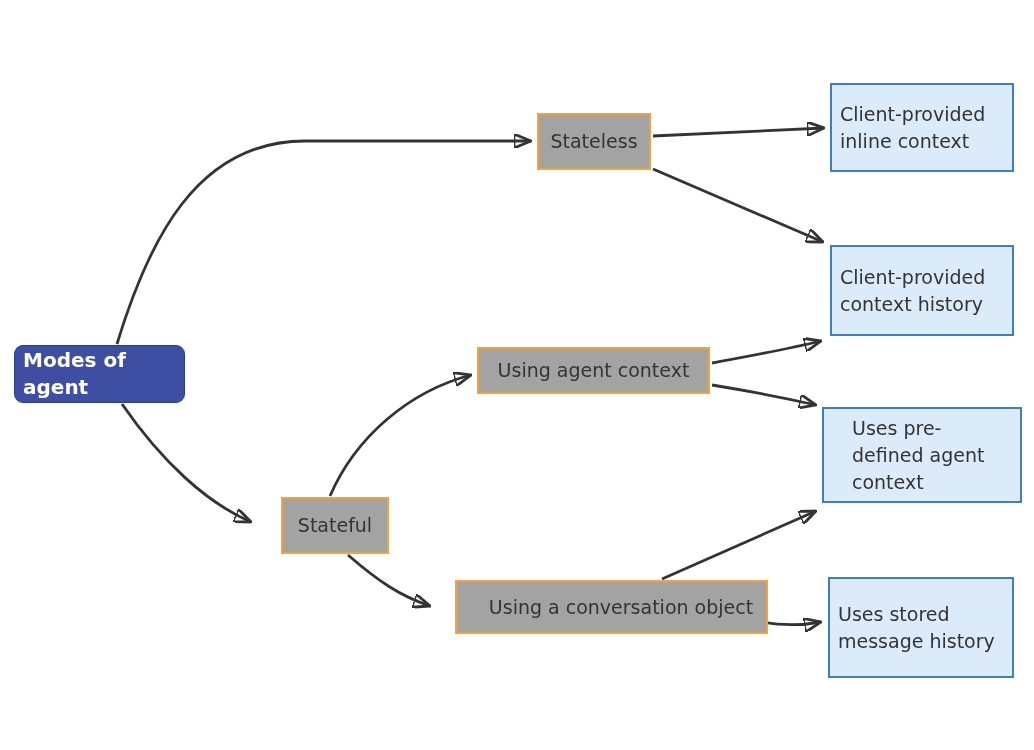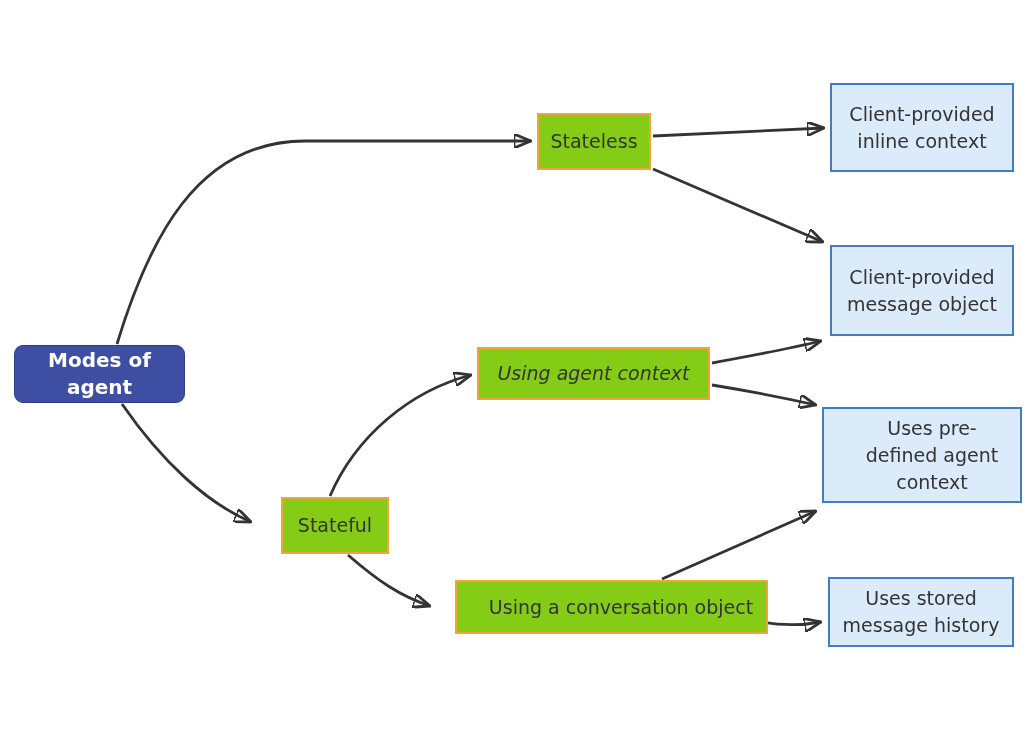--- a/index.html
+++ b/index.html
@@ -24,36 +24,35 @@
     fill: none;
     stroke: #333333;
     stroke-width: 2.8px;
   }
   .node {
     position: absolute;
     box-sizing: border-box;
     display: flex;
     align-items: center;
     justify-content: center;
-    text-align: center;
     font-size: 19px;
     line-height: 27px;
     color: #333333;
     padding: 4px 8px;
   }
   .node-root {
     background: #3e4fa3;
     border: 1px solid #2e3c8e;
     border-radius: 9px;
     color: #ffffff;
     font-weight: bold;
     font-size: 20px;
   }
   .node-branch {
-    background: #84cc16;
+    background: #a3a3a3;
     border: 2px solid #f2a43a;
   }
   .node-leaf {
     background: #dcebfa;
     border: 2px solid #3f7ec0;
   }
 </style>
 </head>
 <body>
 
@@ -82,37 +81,37 @@
   </div>
 
   <div class="node node-branch" style="left:537px; top:113px; width:114px; height:57px;">
     <span>Stateless</span>
   </div>
 
   <div class="node node-branch" style="left:257px; top:497px; width:108px; height:57px;margin-left:24px;">
     <span>Stateful</span>
   </div>
 
-  <div class="node node-branch" style="left:477px; top:347px; width:233px; height:53px;font-style:italic;">
+  <div class="node node-branch" style="left:477px; top:347px; width:233px; height:47px;">
     <span>Using agent context</span>
   </div>
 
   <div class="node node-branch" style="left:455px; top:580px; width:313px; height:54px;padding-left:27px;">
     <span>Using a conversation object</span>
   </div>
 
   <div class="node node-leaf" style="left:830px; top:83px; width:184px; height:89px;">
     <span>Client-provided inline context</span>
   </div>
 
   <div class="node node-leaf" style="left:830px; top:245px; width:184px; height:91px;">
-    <span>Client-provided message object</span>
+    <span>Client-provided context history</span>
   </div>
 
   <div class="node node-leaf" style="left:822px; top:407px; width:200px; height:96px;padding-left:28px;">
     <span>Uses pre-defined agent context</span>
   </div>
 
-  <div class="node node-leaf" style="left:828px; top:577px; width:186px; height:70px;">
+  <div class="node node-leaf" style="left:828px; top:577px; width:186px; height:101px;">
     <span>Uses stored message history</span>
   </div>
 
 </div>
 
 </body></html>

